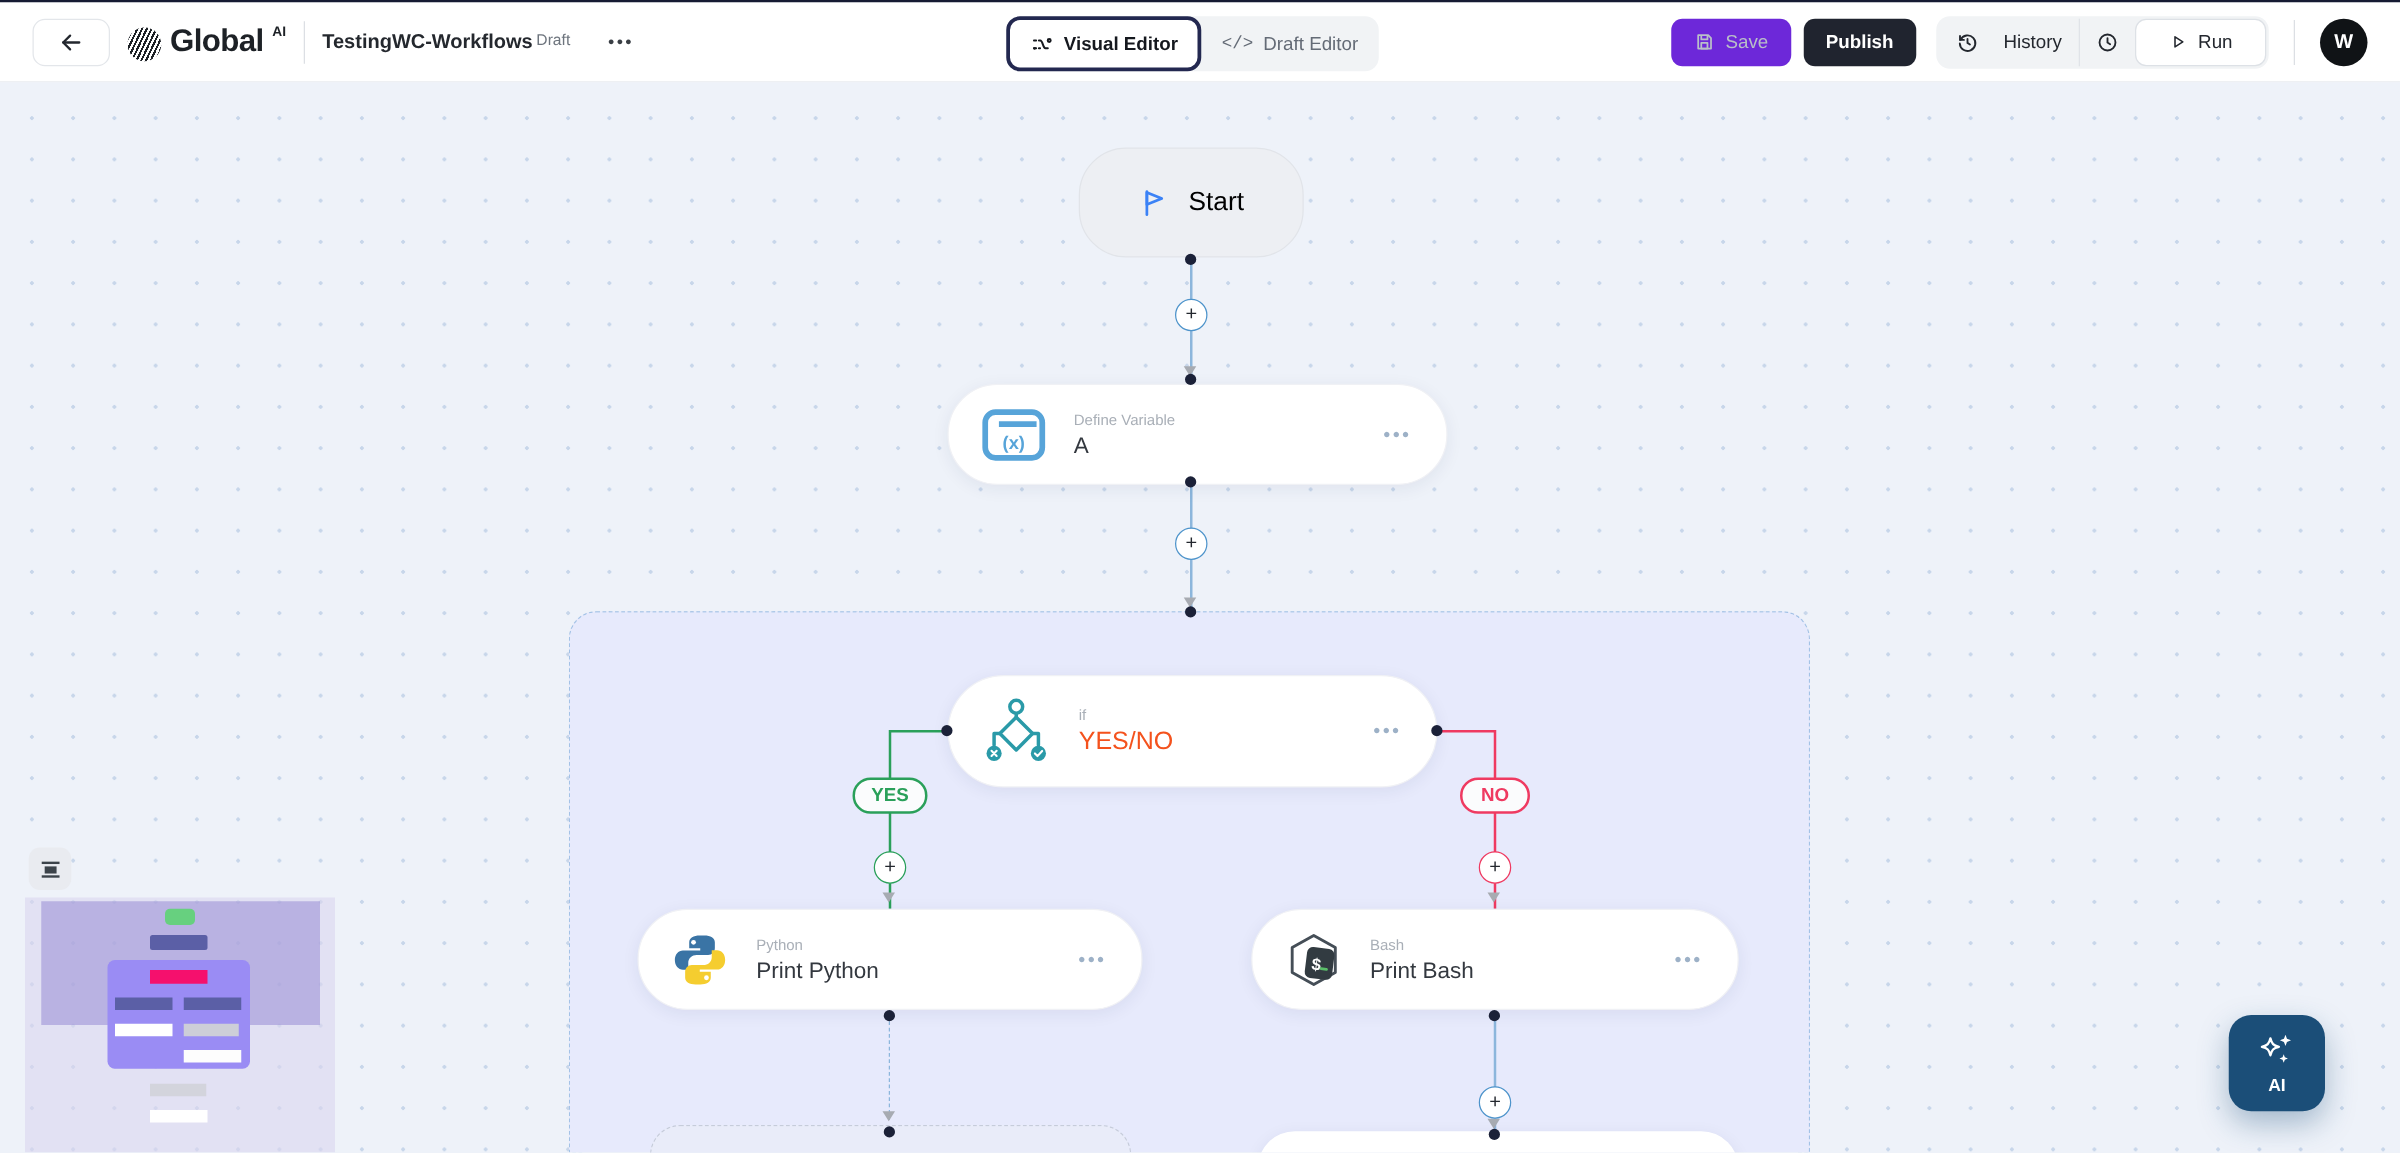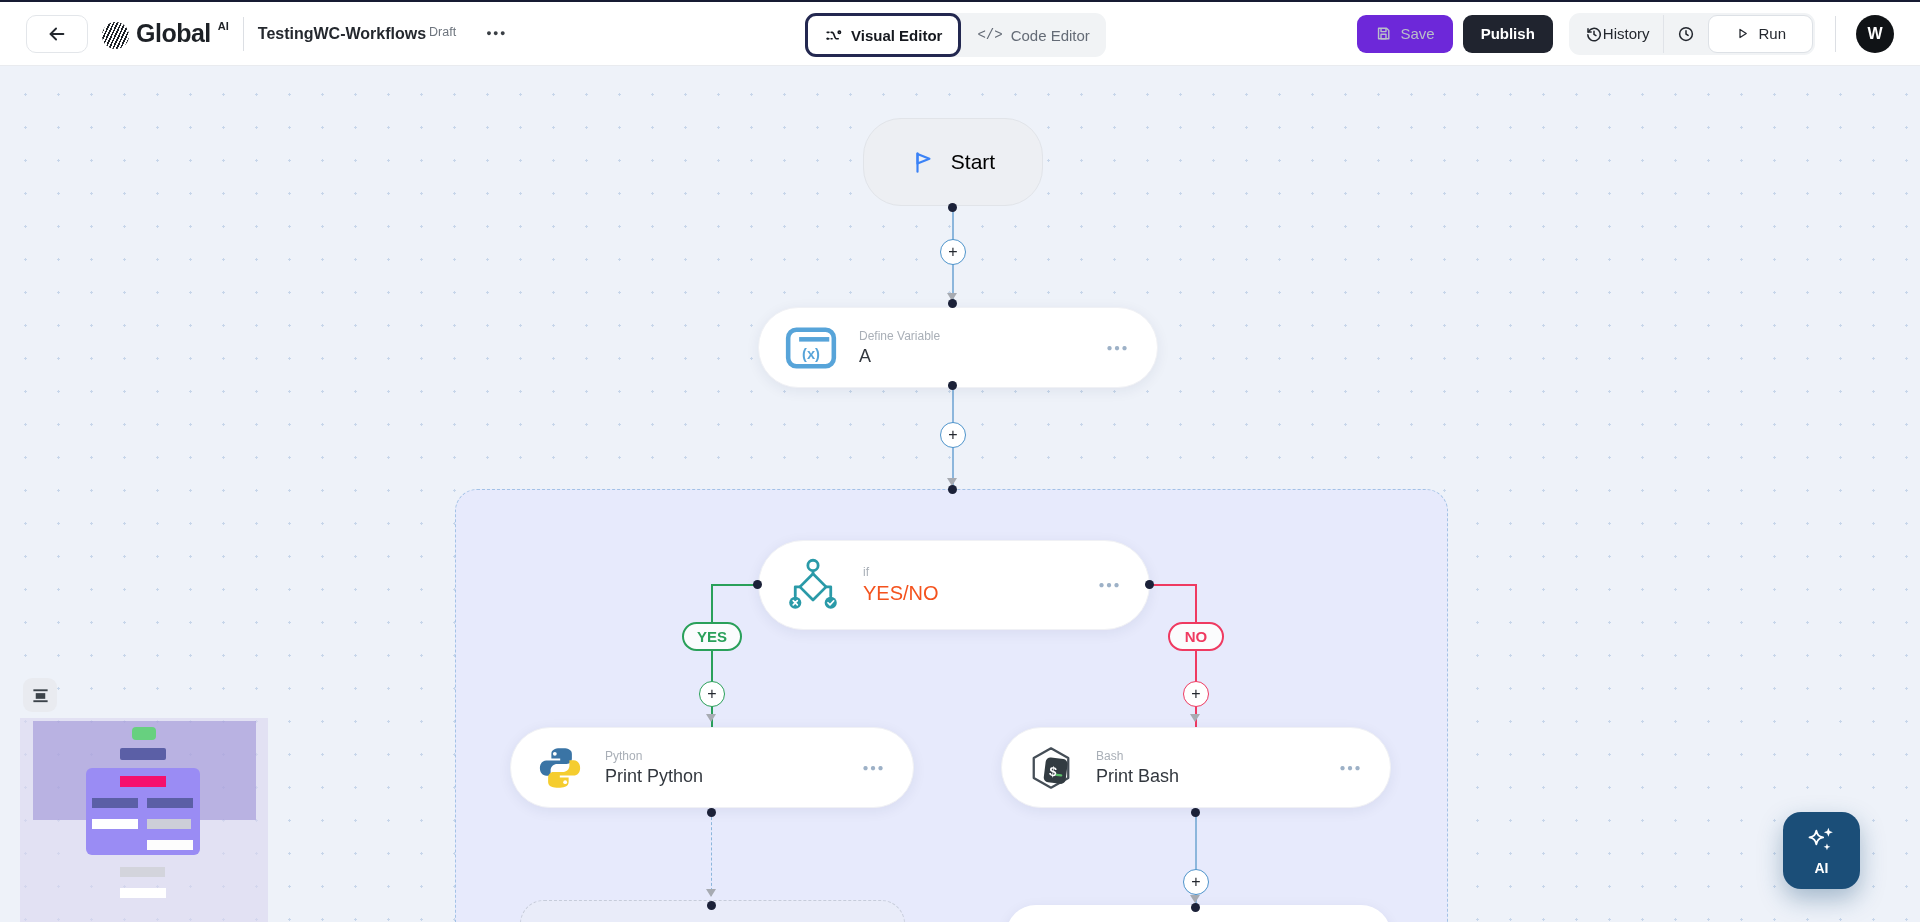--- a/index.html
+++ b/index.html
@@ -33,21 +33,21 @@
   .tab.inactive { color:#646b76; font-weight:500; }
   .code-glyph { font-family:"Liberation Mono", monospace; font-size:14px; color:#646b76; }
 
   .tb-right { margin-left:auto; display:flex; align-items:center; gap:10px; }
   .btn { height:38px; border-radius:9px; border:none; display:flex; align-items:center;
     gap:8px; padding:0 18px; font-size:15px; cursor:pointer; font-family:inherit; }
   .btn-save { background:#6d28d9; color:#b9bfc8; cursor:default; }
   .btn-publish { background:#20242f; color:#fff; font-weight:600; }
   .run-group { display:flex; align-items:center; background:#f1f3f5; border-radius:11px;
     height:42px; padding:2px; margin-left:6px; }
-  .seg-history { display:flex; align-items:center; gap:0; padding:0 14px;
+  .seg-history { display:flex; align-items:center; gap:20px; padding:0 14px;
     font-size:15px; color:#23272e; font-weight:500; cursor:pointer; height:100%; }
   .seg-div { width:1px; height:38px; background:#e0e3e8; }
   .seg-clock { padding:0 13px; display:flex; align-items:center; cursor:pointer; height:100%; }
   .btn-run { background:#fff; border:1px solid #dde1e6; color:#23272e; font-weight:500;
     padding:0 26px; height:38px; }
   .tb-sep { width:1px; height:36px; background:#dcdfe4; margin:0 10px; }
   .avatar { width:38px; height:38px; border-radius:50%; background:#101316; color:#fff;
     font-size:16px; font-weight:700; display:flex; align-items:center; justify-content:center; cursor:pointer; }
 
   
@@ -145,21 +145,21 @@
           <path d="M9 8h1.4c2.6 0 2.6 8 5.2 8H18"></path>
           <circle cx="19.4" cy="8" r="1.5"></circle>
         <path d="M4 16h2.2"></path>
           <path d="M9 16h1.2"></path>
           <circle cx="4.6" cy="16" r="0.4"></circle>
       </svg>
       <span>Visual Editor</span>
     </div>
     <div class="tab inactive">
       <span class="code-glyph">&lt;/&gt;</span>
-      <span>Code Editor</span>
+      <span>Draft Editor</span>
     </div>
   </div>
 
   <div class="tb-right">
     <button class="btn btn-save">
       <svg width="17" height="17" viewBox="0 0 24 24" fill="none" stroke="#b9bfc8" stroke-width="2" stroke-linejoin="round">
           <path d="M5 4.5h11.3L19.5 7.7V19.5H5z"></path>
           <path d="M8.5 4.5v4.8h7V4.5"></path>
           <rect x="8.5" y="13" width="7" height="6.5"></rect>
         </svg>

